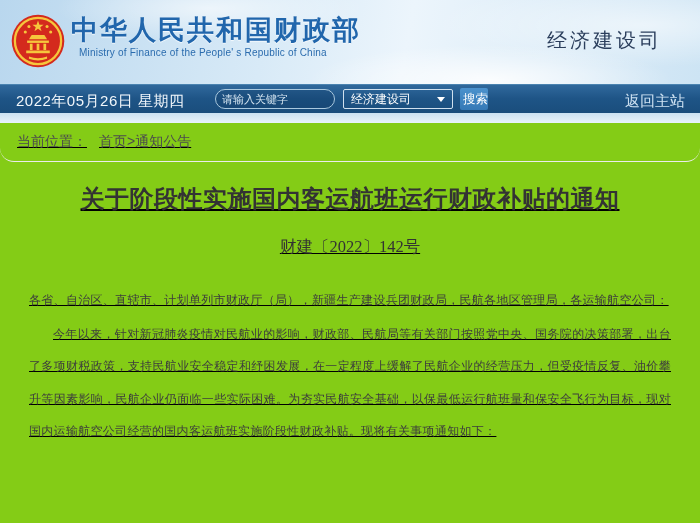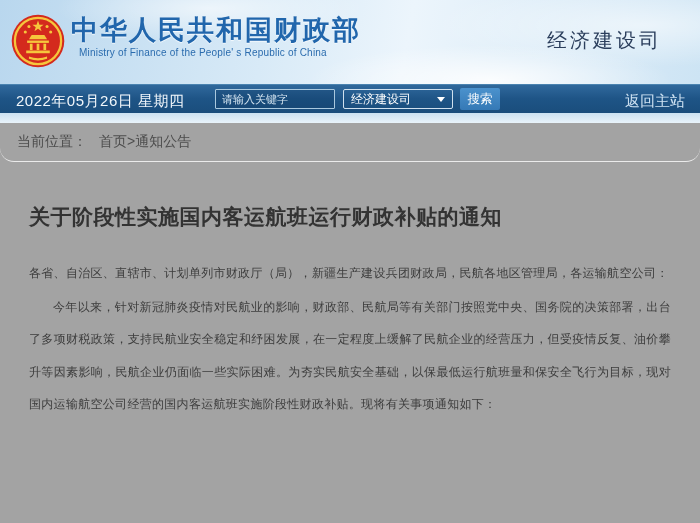--- a/index.html
+++ b/index.html
@@ -1,18 +1,18 @@
 <!DOCTYPE html>
 <html><head>
 <meta charset="utf-8">
 <style>
   * { margin:0; padding:0; box-sizing:border-box; }
   html,body { background:#ffffff; }
   body { font-family:"Liberation Sans","DejaVu Sans",sans-serif; }
-  .page { position:relative; width:700px; height:523px; background:#a3a3a3; overflow:hidden; }
+  .page { position:relative; width:700px; height:523px; background:#84cc16; overflow:hidden;text-decoration:underline; }
 
   
   .site-header {
     position:relative; height:84px;
     background:
       radial-gradient(ellipse 260px 50px at 70% 95%, rgba(255,255,255,.85), rgba(255,255,255,0) 70%),
       radial-gradient(ellipse 220px 45px at 30% 10%, rgba(255,255,255,.6), rgba(255,255,255,0) 70%),
       radial-gradient(ellipse 300px 60px at 92% 30%, rgba(255,255,255,.55), rgba(255,255,255,0) 70%),
       linear-gradient(100deg,#b9d7ee 0%,#d8eaf7 38%,#ecf5fc 58%,#cde4f4 100%);
   }
@@ -36,57 +36,56 @@
     position:relative; height:29px;
     background:linear-gradient(180deg,#30699c 0%,#1e5486 50%,#1a4d7c 100%);
     border-top:1px solid #4a83b0;
   }
   .nav-date {
     position:absolute; left:16px; top:7px;
     font-size:15px; color:#f2f7fb; letter-spacing:.5px;
   }
   .nav-search-input {
     position:absolute; left:215px; top:4px; width:120px; height:20px;
-    background:rgba(10,50,90,.25); border:1px solid #a9c8de; border-radius:1px;
+    background:rgba(10,50,90,.25); border:1px solid #a9c8de; border-radius:10px;
     color:#ffffff; font-size:11px; padding:0 6px; outline:none;
   }
   .nav-search-input::placeholder { color:#d4e4f0; }
   .nav-scope {
     position:absolute; left:343px; top:4px; width:110px; height:20px;
     border:1px solid #cfe0ee; border-radius:2px;
     display:flex; align-items:center; justify-content:space-between;
     padding:0 7px; color:#ffffff; font-size:12px; cursor:pointer;
   }
   .caret { width:0; height:0; border-left:4px solid transparent; border-right:4px solid transparent; border-top:5px solid #ffffff; }
   .nav-search-btn {
-    position:absolute; left:460px; top:3px; width:40px; height:22px;
+    position:absolute; left:460px; top:3px; width:28px; height:22px;
     background:linear-gradient(180deg,#4b92cd,#3579b6); border:none; border-radius:2px;
-    color:#ffffff; font-size:12.5px; cursor:pointer; line-height:20px; text-align:center;
+    color:#ffffff; font-size:12.5px; cursor:pointer; line-height:20px; text-align:right;
   }
   .nav-home-link {
     position:absolute; right:15px; top:7px;
     font-size:15px; color:#cfe3f3; text-decoration:none; cursor:pointer;
   }
 
   .substrip { height:10px; background:linear-gradient(180deg,#cbe2f2,#e9f3fa); }
 
   
   .breadcrumb-row {
     height:39px; display:flex; align-items:center;
     padding:0 17px; border-bottom:1px solid #ebebeb;
     font-size:14px; color:#4d4d4d;border-radius:14px;
   }
   .breadcrumb-path { color:#4d4d4d; cursor:pointer; margin-left:12px; }
 
   
   .article { padding:21px 29px 0 29px; }
   .doc-title {
-    text-align:left; font-size:21px; font-weight:bold; color:#333333;
+    text-align:center; font-size:24px; font-weight:bold; color:#333333;
     letter-spacing:.5px;
-    margin-top:20px;
   }
   .doc-number {
     text-align:center; margin-top:21px; font-size:16.5px; color:#333333;
     font-family:"Liberation Serif","DejaVu Serif",serif;
   }
   .doc-body p {
     margin-top:26px; font-size:12px; line-height:32.5px; color:#3d3d3d;
     text-align:justify; letter-spacing:.3px;
   }
   .doc-body p + p { margin-top:1px; text-indent:2em; }
@@ -131,19 +130,20 @@
 
   <div class="substrip"></div>
 
   <div class="breadcrumb-row">
     <span>当前位置：</span>
     <span class="breadcrumb-path">首页&gt;通知公告</span>
   </div>
 
   <div class="article">
     <div class="doc-title">关于阶段性实施国内客运航班运行财政补贴的通知</div>
+    <div class="doc-number">财建〔2022〕142号</div>
     <div class="doc-body">
       <p>各省、自治区、直辖市、计划单列市财政厅（局），新疆生产建设兵团财政局，民航各地区管理局，各运输航空公司：</p>
       <p>今年以来，针对新冠肺炎疫情对民航业的影响，财政部、民航局等有关部门按照党中央、国务院的决策部署，出台了多项财税政策，支持民航业安全稳定和纾困发展，在一定程度上缓解了民航企业的经营压力，但受疫情反复、油价攀升等因素影响，民航企业仍面临一些实际困难。为夯实民航安全基础，以保最低运行航班量和保安全飞行为目标，现对国内运输航空公司经营的国内客运航班实施阶段性财政补贴。现将有关事项通知如下：</p>
     </div>
   </div>
 
 </div>
 
 </body></html>

